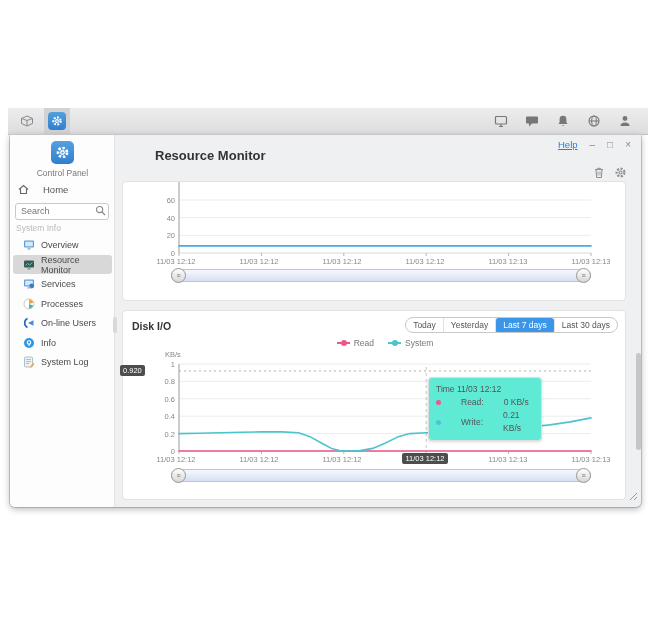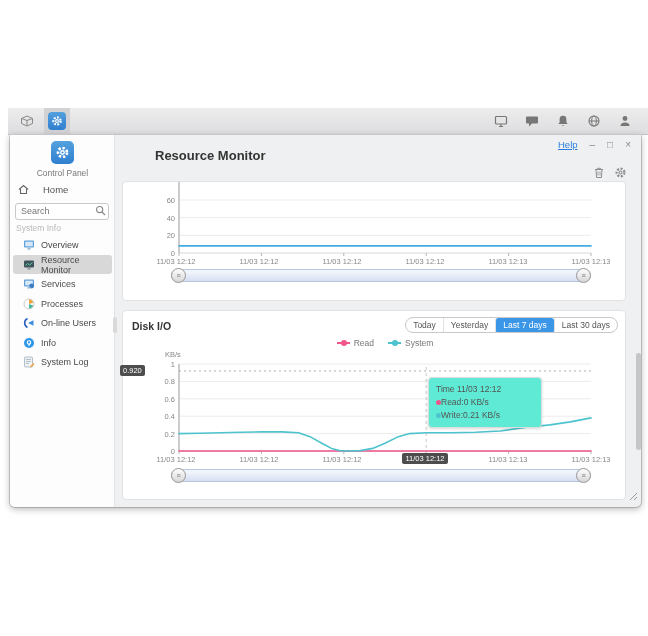--- a/index.html
+++ b/index.html
@@ -73,21 +73,21 @@
 
   .legend { position:absolute; left:56px; top:27px; width:412px; display:flex; justify-content:center;
     gap:14px; font-size:8.5px; color:#777; }
   .leg-item { display:flex; align-items:center; gap:4px; }
   .leg-marker { width:13px; height:2px; position:relative; }
   .leg-marker .leg-dot { position:absolute; left:4px; top:-2px; width:6px; height:6px; border-radius:50%; }
 
   .tooltip { position:absolute; left:305px; top:66px; width:114px; background:#5eead4;
     border:1px solid #ddd; border-radius:4px; box-shadow:0 1px 3px rgba(0,0,0,.15);
     padding:5px 7px; font-size:8.5px; color:#555; line-height:13px; z-index:4; }
-  .tt-row { display:flex; align-items:center; gap:0; }
+  .tt-row { display:flex; align-items:center; gap:20px; }
   .tt-dot { width:5px; height:5px; border-radius:50%; flex:0 0 auto; }
 
   .slider { position:absolute; left:48px; width:420px; height:15px; }
   .slider-track { position:absolute; left:0; right:0; top:1px; height:13px;
     border:1px solid #b8c6e2; border-radius:7px;
     background:linear-gradient(#f0f4fc 20%, #d6dff2); cursor:pointer; }
   .slider-handle { position:absolute; top:0; width:15px; height:15px; border-radius:50%;
     background:linear-gradient(#fefefe,#d6d6d6); border:1px solid #979797; cursor:ew-resize;
     color:#777; font-size:7px; line-height:13px; text-align:center; }
   .slider-handle::after { content:"≡"; }

